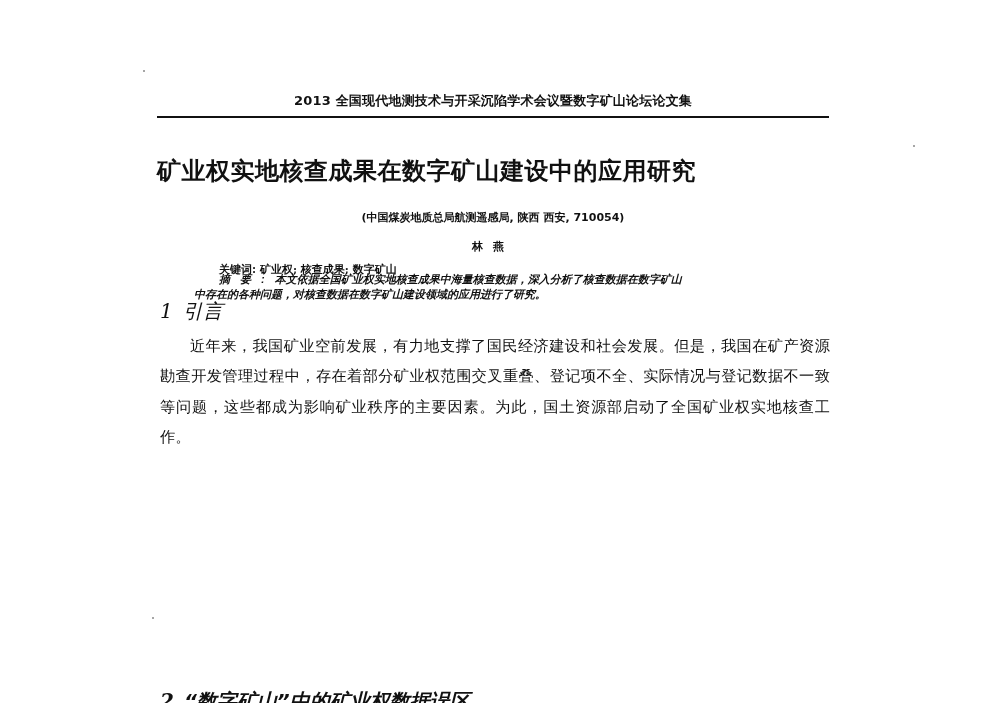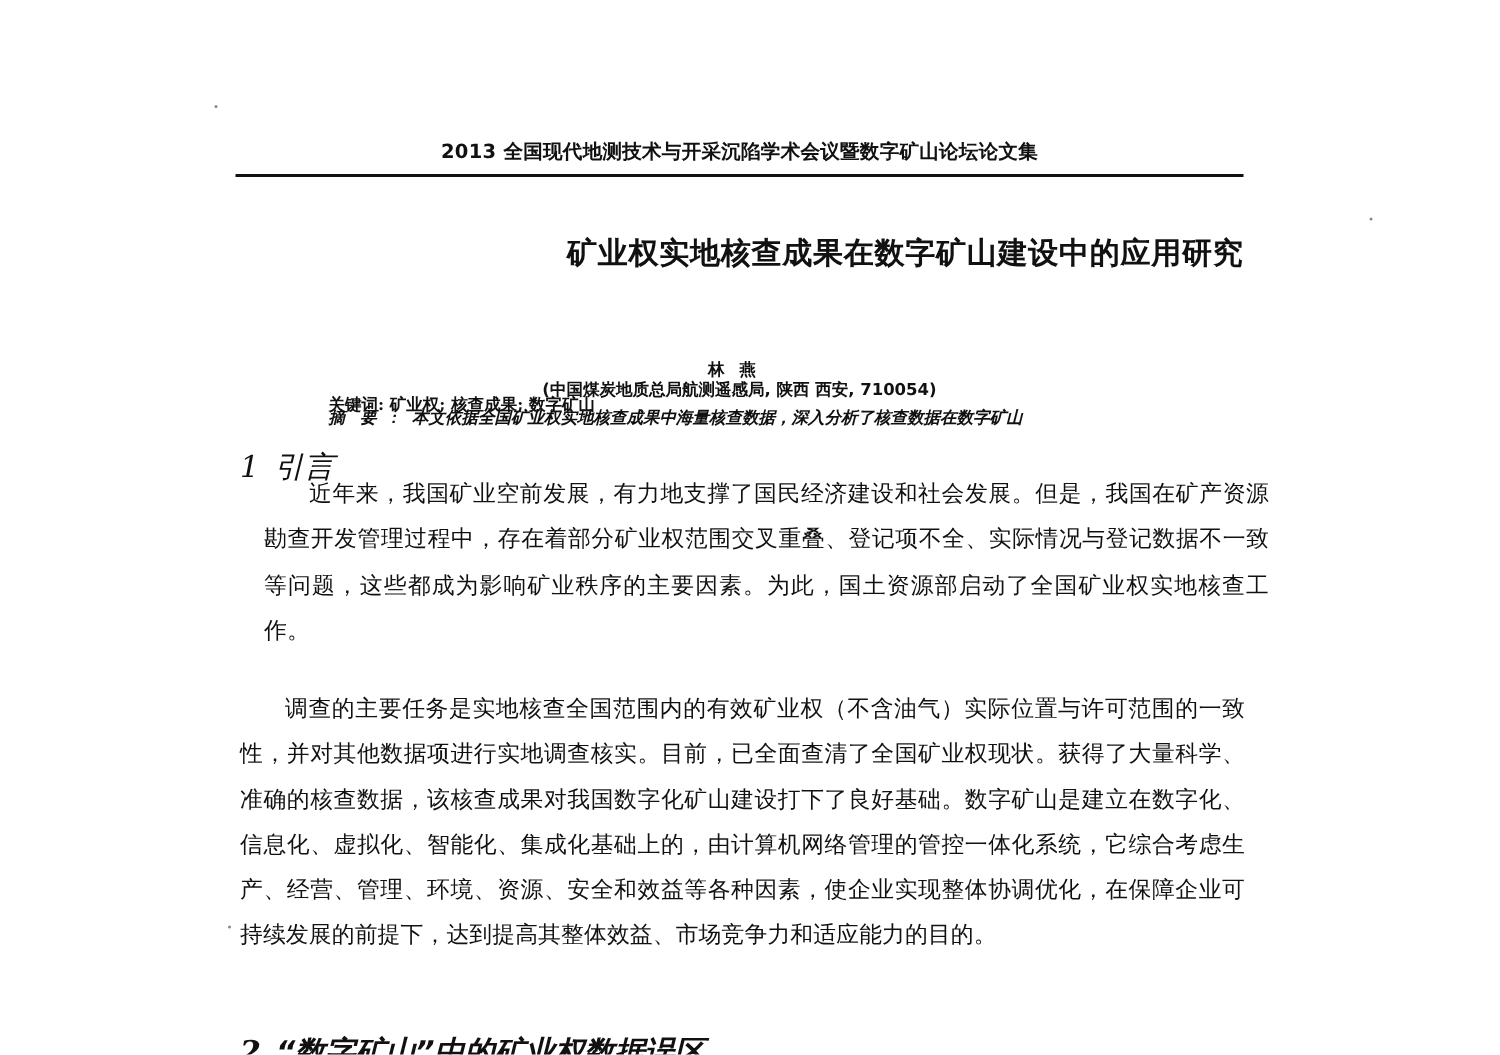--- a/index.html
+++ b/index.html
@@ -14,30 +14,30 @@
       position: absolute; left: 157px; width: 672px; top: 92px;
       text-align: center; font-size: 13px; font-weight: bold; letter-spacing: 0.2px;
       font-family: "DejaVu Sans", sans-serif;
     }
     .header-rule {
       position: absolute; left: 157px; width: 672px; top: 116px; height: 0;
       border-top: 2px solid #111;
     }
     .title {
       position: absolute; left: 157px; width: 672px; top: 155px;
-      text-align: right; font-size: 20px; font-weight: bold; letter-spacing: 0.5px;
+      text-align: left; font-size: 24px; font-weight: bold; letter-spacing: 0.5px;
       font-family: "DejaVu Sans", sans-serif;
     }
     .author {
       position: absolute; left: 157px; width: 672px; top: 191px;
       text-align: center; font-size: 11px; font-weight: bold; letter-spacing: 10px; margin-top: 48px;
     }
     .affiliation {
       position: absolute; left: 157px; width: 672px; top: 210px;
-      text-align: center; font-size: 11px; font-weight: bold; margin-top: 42px;
+      text-align: center; font-size: 11px; font-weight: bold;
     }
     .abstract {
       position: absolute; left: 194px; width: 606px; top: 228px;
       font-size: 11px; font-weight: bold; line-height: 15px;
       font-family: Liberation Sans, sans-serif; font-style: italic; margin-top: 44px;
     }
     .abstract .line2 { margin-left: 0; }
     .abstract-first { padding-left: 25px; }
     .keywords {
       position: absolute; left: 219px; top: 262px;
@@ -65,34 +65,34 @@
   <div class="header-rule"></div>
 
   <div class="title">矿业权实地核查成果在数字矿山建设中的应用研究</div>
   <div class="author">林燕</div>
   <div class="affiliation">(中国煤炭地质总局航测遥感局, 陕西 西安, 710054)</div>
 
   <div class="abstract">
     <div class="abstract-first">
       <span class="label-gap">摘要:</span><span>本文依据全国矿业权实地核查成果中海量核查数据，深入分析了核查数据在数字矿山</span>
     </div>
+    <div class="line2">中存在的各种问题，对核查数据在数字矿山建设领域的应用进行了研究。</div>
   </div>
 
   <div class="keywords">
     <span>关键词:</span>
     <span>矿业权; 核查成果; 数字矿山</span>
   </div>
 
   <div class="section-heading" style="top:298px;">
     <span class="num">1</span><span>引言</span>
   </div>
 
-  <div class="para" style="top:314px;margin-left:16px;">近年来，我国矿业空前发展，有力地支撑了国民经济建设和社会发展。但是，我国在矿产资源勘查开发管理过程中，存在着部分矿业权范围交叉重叠、登记项不全、实际情况与登记数据不一致等问题，这些都成为影响矿业秩序的主要因素。为此，国土资源部启动了全国矿业权实地核查工作。</div>
+  <div class="para" style="top:331px;">近年来，我国矿业空前发展，有力地支撑了国民经济建设和社会发展。但是，我国在矿产资源勘查开发管理过程中，存在着部分矿业权范围交叉重叠、登记项不全、实际情况与登记数据不一致等问题，这些都成为影响矿业秩序的主要因素。为此，国土资源部启动了全国矿业权实地核查工作。</div>
 
-  <div class="para" style="top:457px;">调查的主要任务是实地核查全国范围内的有效矿业权（不含油气）实际位置与许可范围的一致性，并对其他数据项进行实地调查核实。目前，已全面查清了全国矿业权现状。获得了大量科学、准确的核查数据，该核查成果对我国数字化矿山建设打下了良好基础。数字矿山是建立在数字化、信息化、虚拟化、智能化、集成化基础上的，由计算机网络管理的管控一体化系统，它综合考虑生产、经营、管理、环境、资源、安全和效益等各种因素，使企业实现整体协调优化，在保障企业可持续发展的前提下，达到提高其整体效益、市场竞争力和适应能力的目的。</div>
 
   <div class="section-heading sec2" style="top:688px;">
     <span class="num">2</span><span>“数字矿山”中的矿业权数据误区</span>
   </div>
 
   <div class="speck" style="left:143px; top:70px;"></div>
   <div class="speck" style="left:913px; top:145px;"></div>
   <div class="speck" style="left:152px; top:617px;"></div>
 </div>
 

